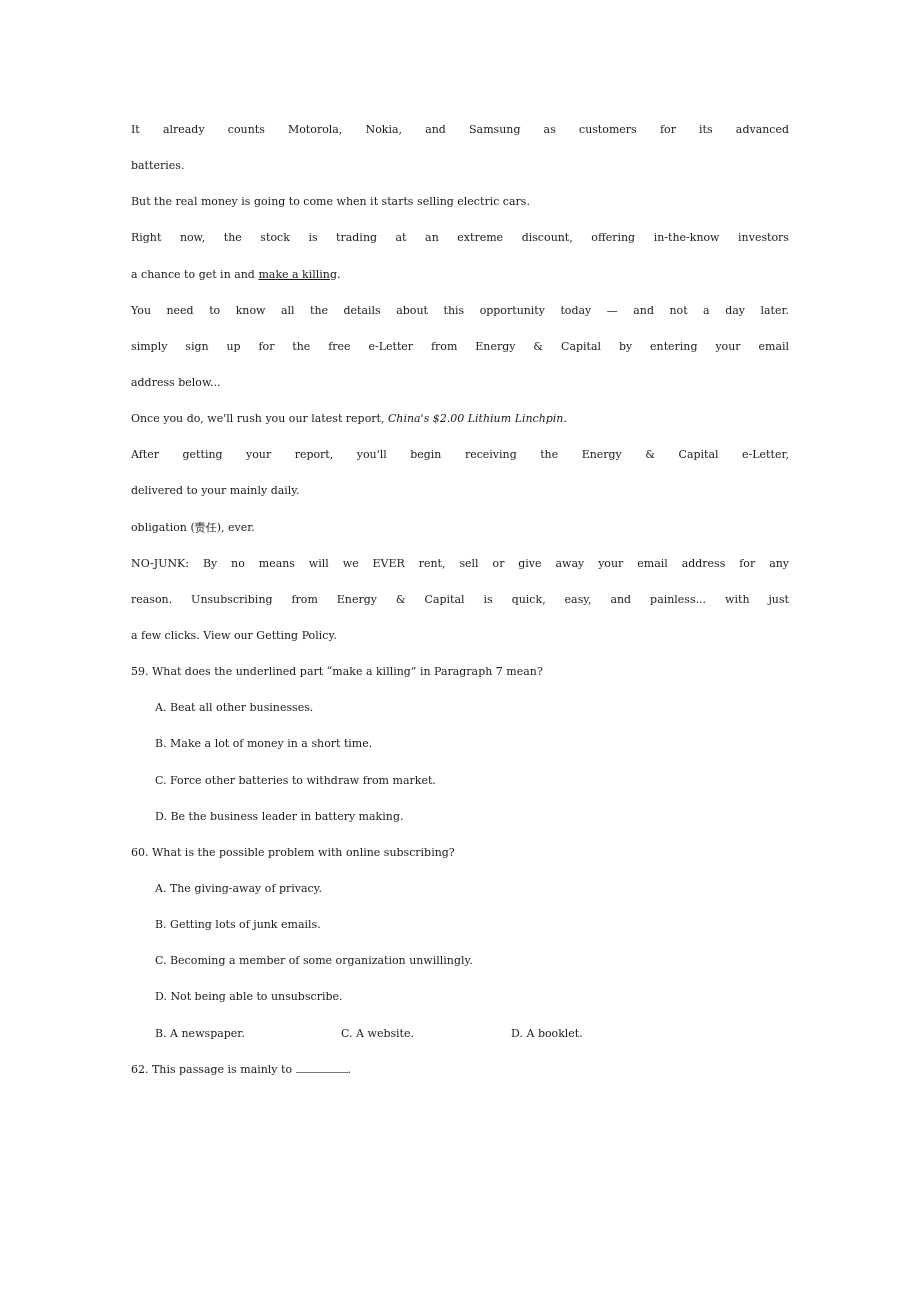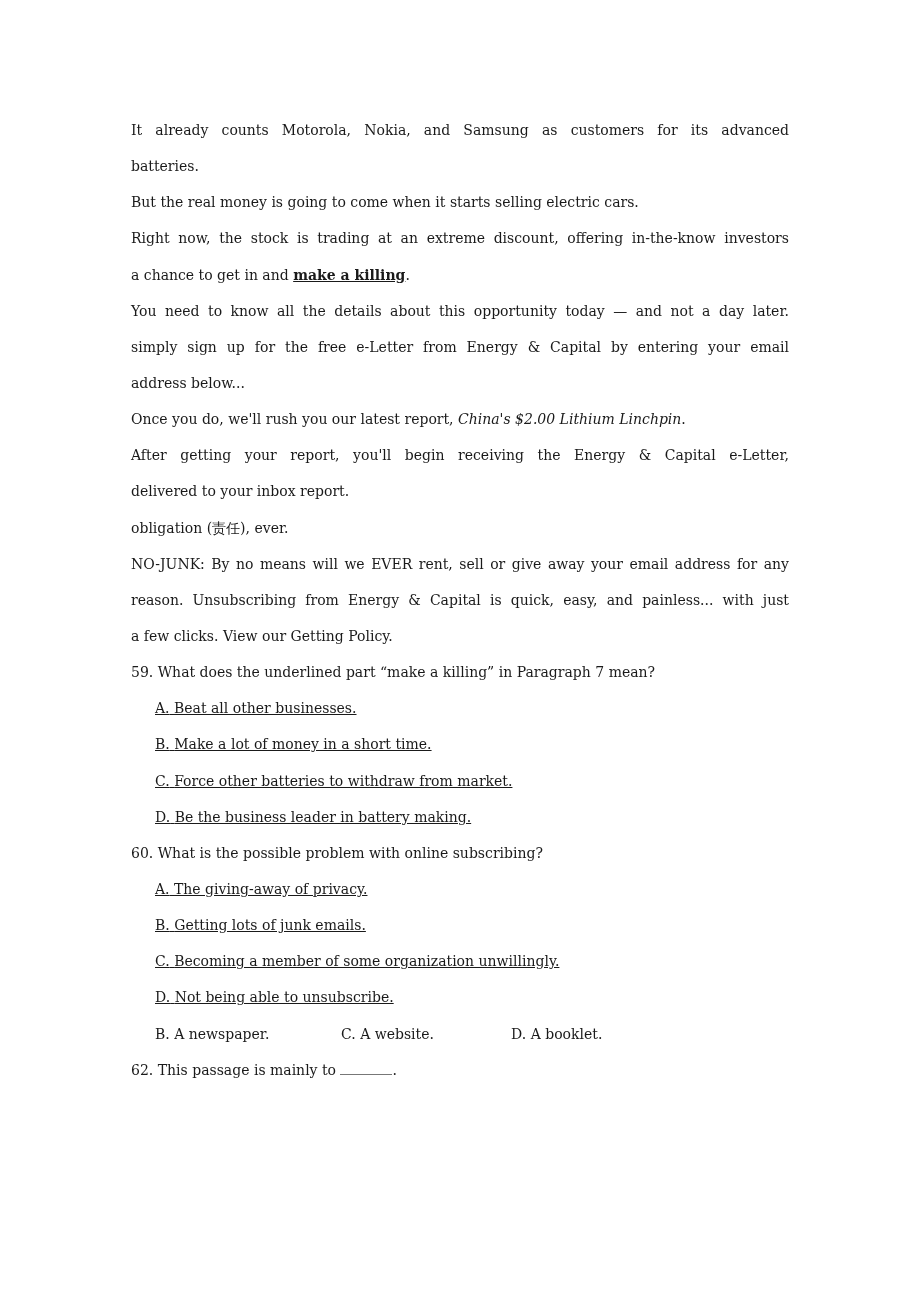--- a/index.html
+++ b/index.html
@@ -17,34 +17,34 @@
   }
   .page {
     position: absolute;
     left: 131px;
     top: 118px;
     width: 658px;
   }
   .line {
     height: 36.15px;
     line-height: 24px;
-    font-size: 14px;
+    font-size: 11px;
     white-space: nowrap;
     letter-spacing: 0;
   }
   .justify {
     text-align: justify;
     text-align-last: justify;
   }
   .ul {
     text-decoration: underline;
-    font-weight: bold;
+    font-weight: normal;
   }
   .it { font-style: italic; }
-  .opt { padding-left: 24px; text-decoration: underline; }
+  .opt { padding-left: 24px; }
   .opt-row { display: flex; padding-left: 24px; }
   .opt-row span { display: inline-block; }
   .blank {
     display: inline-block;
     width: 52px;
     border-bottom: 1px solid #777;
     height: 14px;
     vertical-align: baseline;
   }
 </style>
@@ -60,21 +60,21 @@
   <div class="line">
     <span>a chance to get in and </span><span class="ul">make a killing</span><span>.</span>
   </div>
   <div class="line justify">You need to know all the details about this opportunity today — and not a day later.</div>
   <div class="line justify">simply sign up for the free e-Letter from Energy &amp; Capital by entering your email</div>
   <div class="line">address below...</div>
   <div class="line">
     <span>Once you do, we'll rush you our latest report, </span><span class="it">China's $2.00 Lithium Linchpin</span><span>.</span>
   </div>
   <div class="line justify">After getting your report, you'll begin receiving the Energy &amp; Capital e-Letter,</div>
-  <div class="line">delivered to your inbox report.</div>
+  <div class="line">delivered to your mainly daily.</div>
   <div class="line">obligation (责任), ever.</div>
   <div class="line justify">NO-JUNK: By no means will we EVER rent, sell or give away your email address for any</div>
   <div class="line justify">reason. Unsubscribing from Energy &amp; Capital is quick, easy, and painless... with just</div>
   <div class="line">a few clicks. View our Getting Policy.</div>
 
   <div class="line">
     <span>59.</span>
     <span>What does the underlined part “make a killing” in Paragraph 7 mean?</span>
   </div>
   <div class="line opt">

